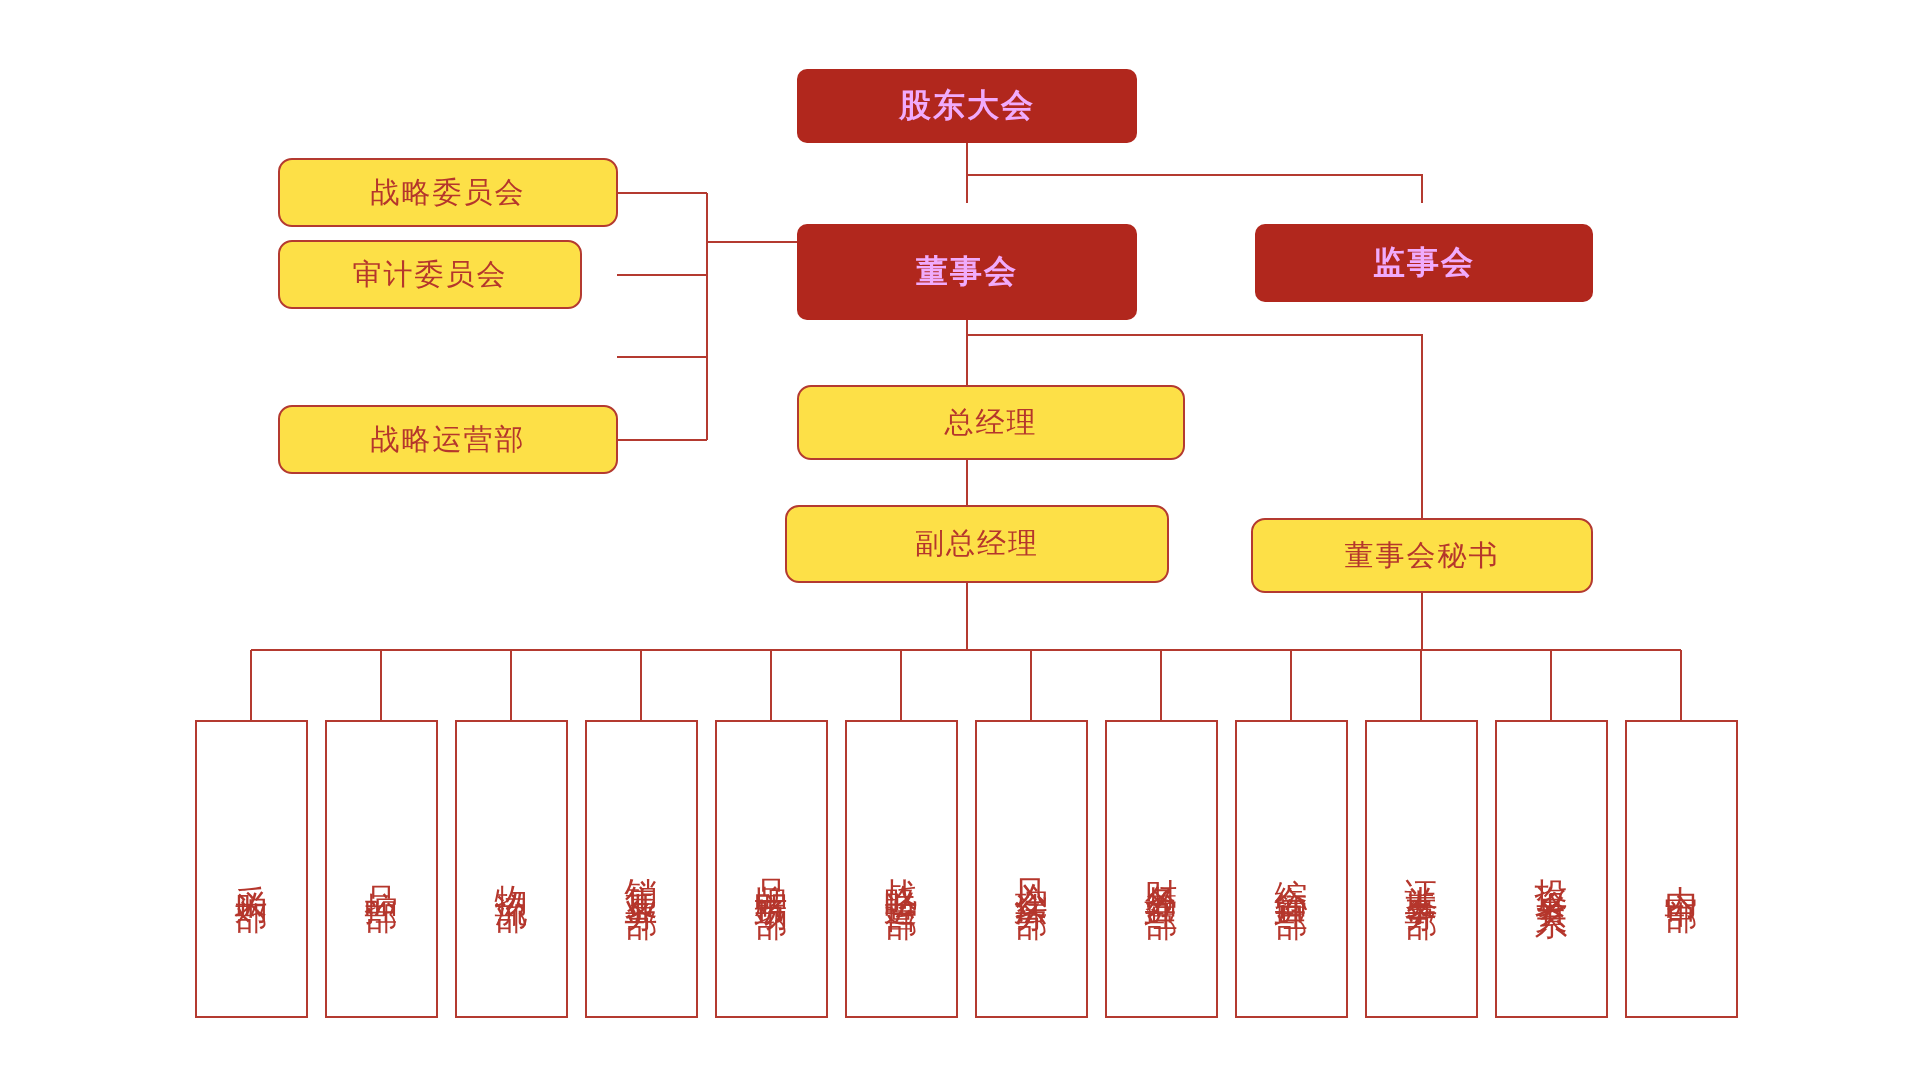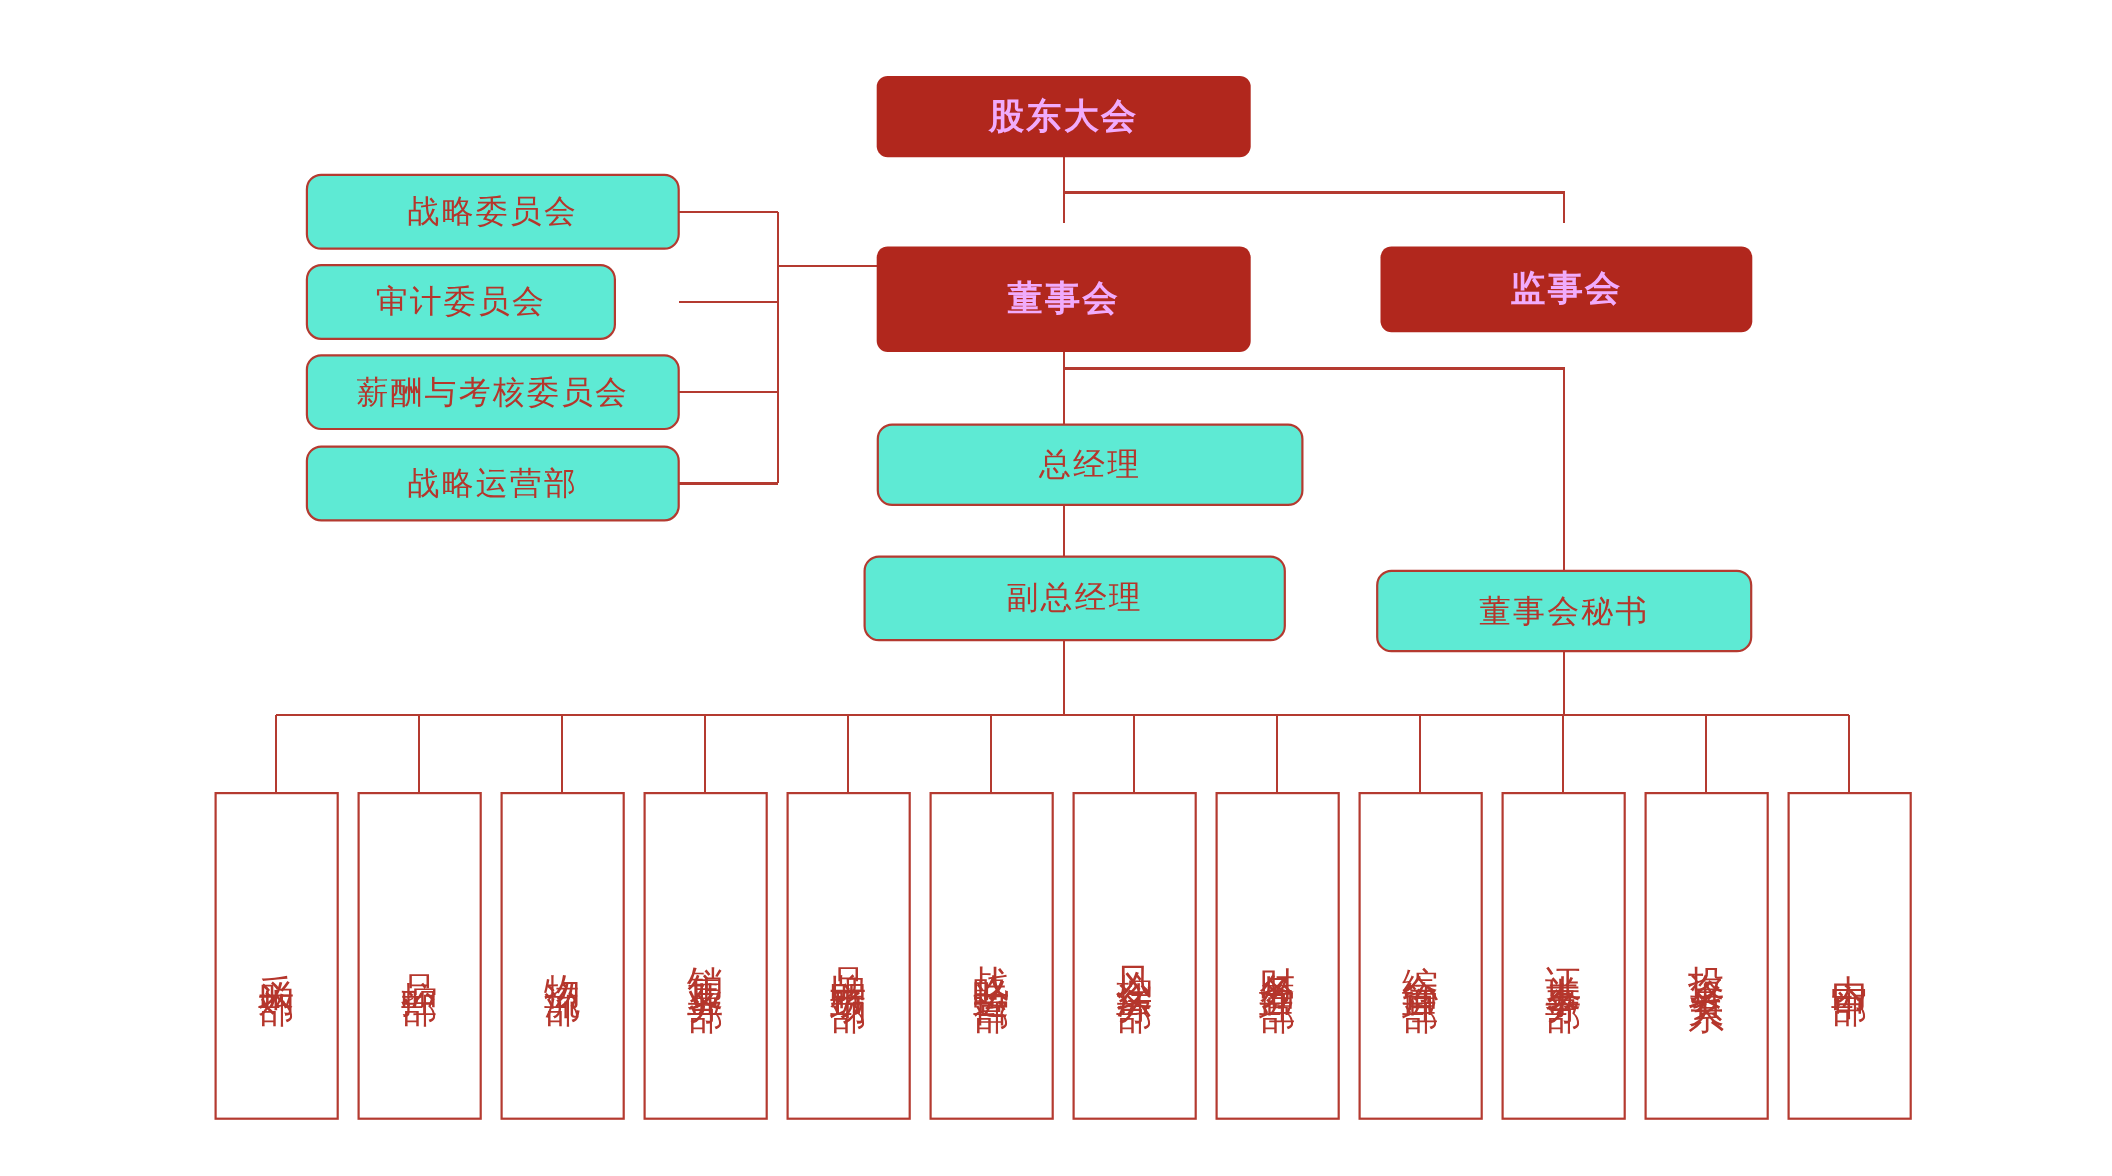--- a/index.html
+++ b/index.html
@@ -16,21 +16,21 @@
   .c{fill:none;stroke:var(--line-red);stroke-width:2;}
   .box{
     position:absolute;display:flex;align-items:center;justify-content:center;
     box-sizing:border-box;text-align:center;white-space:nowrap;
   }
   .filled{
     background:var(--fill-red);color:#f0abfc;font-weight:700;font-size:32px;
     border-radius:10px;letter-spacing:2px;margin-top:21px;
   }
   .outlined{
-    background:#5eead4;border:2px solid var(--line-red);color:var(--text-red);
+    background:#fde047;border:2px solid var(--line-red);color:var(--text-red);
     font-size:29px;border-radius:14px;letter-spacing:2px;
   }
   .dept{
     background:#ffffff;border:2px solid var(--line-red);color:var(--text-red);
     font-size:33px;border-radius:0;
   }
   .vtext{
     writing-mode:vertical-rl;text-orientation:upright;letter-spacing:7px;
     line-height:1;display:block;
   }
@@ -87,25 +87,22 @@
     <span>董事会</span>
   </div>
 
   <div class="box filled" style="left:1255px;top:203px;width:338px;height:78px;justify-content:center;">
     <span>监事会</span>
   </div>
 
   <div class="box outlined" style="left:278px;top:158px;width:340px;height:69px;">
     <span>战略委员会</span>
   </div>
-  <div class="box outlined" style="left:278px;top:240px;width:282px;height:69px;">
+  <div class="box outlined" style="left:278px;top:240px;width:304px;height:69px;">
     <span>审计委员会</span>
-  </div>
-  <div class="box outlined" style="left:278px;top:322px;width:340px;height:69px;">
-    <span>薪酬与考核委员会</span>
   </div>
   <div class="box outlined" style="left:278px;top:405px;width:340px;height:69px;">
     <span>战略运营部</span>
   </div>
 
   <div class="box outlined" style="left:797px;top:385px;width:388px;height:75px;">
     <span>总经理</span>
   </div>
   <div class="box outlined" style="left:785px;top:505px;width:384px;height:78px;">
     <span>副总经理</span>

